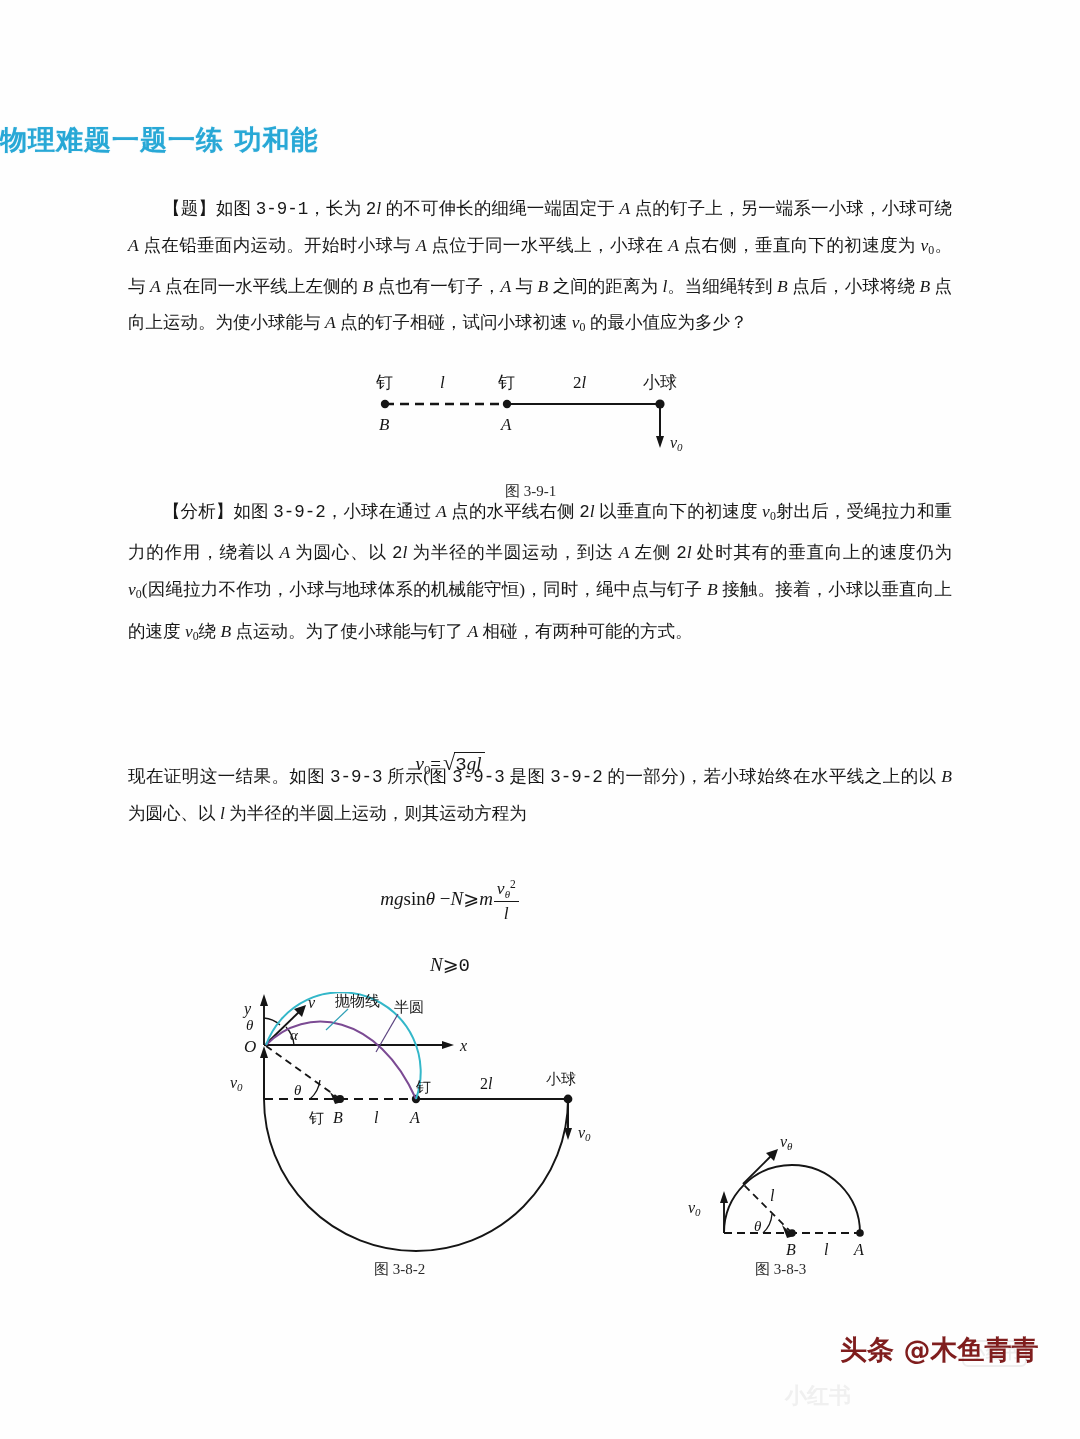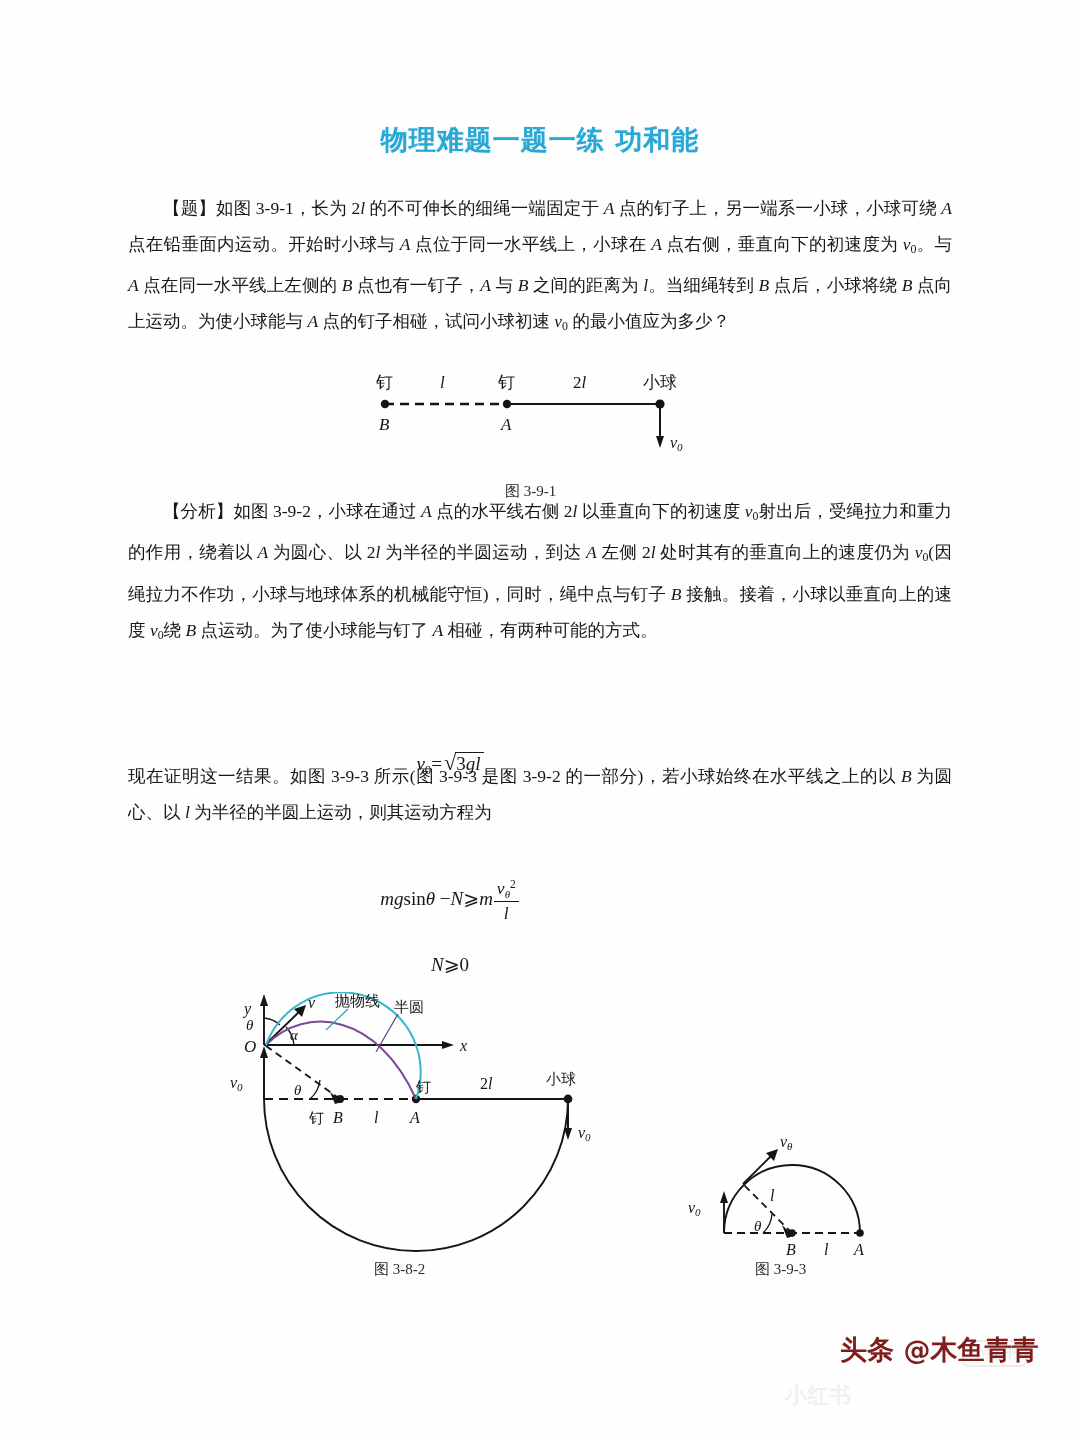--- a/index.html
+++ b/index.html
@@ -21,21 +21,21 @@
     inset: 0;
     background: #fefefe;
   }
 
   
   .doc-title {
     position: absolute;
     top: 122px;
     left: 0;
     width: 1080px;
-    text-align: center;
+    text-align: left;
     font-family: "DejaVu Sans", "Liberation Sans", sans-serif;
     font-size: 27px;
     font-weight: bold;
     letter-spacing: 1px;
     color: #28a8d6;
     text-shadow: 0 0 1px rgba(40,168,214,0.45);
   }
 
   
   .para {
@@ -44,21 +44,21 @@
     width: 824px;
     font-size: 17.5px;
     line-height: 36px;
     text-align: justify;
     text-justify: inter-ideograph;
     color: #171717;
   }
   .para.indent { text-indent: 2em; }
 
   .it { font-family: "Liberation Serif", serif; font-style: italic; }
-  .num { font-family: Liberation Serif, serif; font-style: normal; }
+  .num { font-family: Liberation Mono, monospace; font-style: normal; }
   .sub { font-size: 0.68em; vertical-align: -0.28em; font-style: italic; }
   .subn { font-size: 0.68em; vertical-align: -0.28em; font-style: normal; }
   .brk { font-family: "DejaVu Sans", "Liberation Sans", sans-serif; }
 
   
   .formula {
     position: absolute;
     left: 0;
     width: 900px;
     text-align: center;
@@ -293,19 +293,19 @@
 
       <text class="lbl-it" x="118" y="22" font-size="16">v<tspan font-size="11" dy="3">θ</tspan></text>
       <text class="lbl-it" x="26" y="88" font-size="16">v<tspan font-size="11" dy="3">0</tspan></text>
       <text class="lbl-it" x="108" y="76" font-size="16">l</text>
       <text class="lbl-it" x="92" y="106" font-size="15">θ</text>
       <text class="lbl-it" x="124" y="130" font-size="16">B</text>
       <text class="lbl-it" x="162" y="130" font-size="16">l</text>
       <text class="lbl-it" x="192" y="130" font-size="16">A</text>
     </svg>
   </div>
-  <div class="fig-cap" style="left:755px; top:1260px;">图 3-9-3</div>
+  <div class="fig-cap" style="left:755px; top:1260px;">图 3-8-3</div>
 
   <div class="wm-faint-1">小红书</div>
   <div class="wm-faint-2">小红书</div>
   <div class="wm-headline">头条 @木鱼青青</div>
 
 </div>
 
 </body></html>

